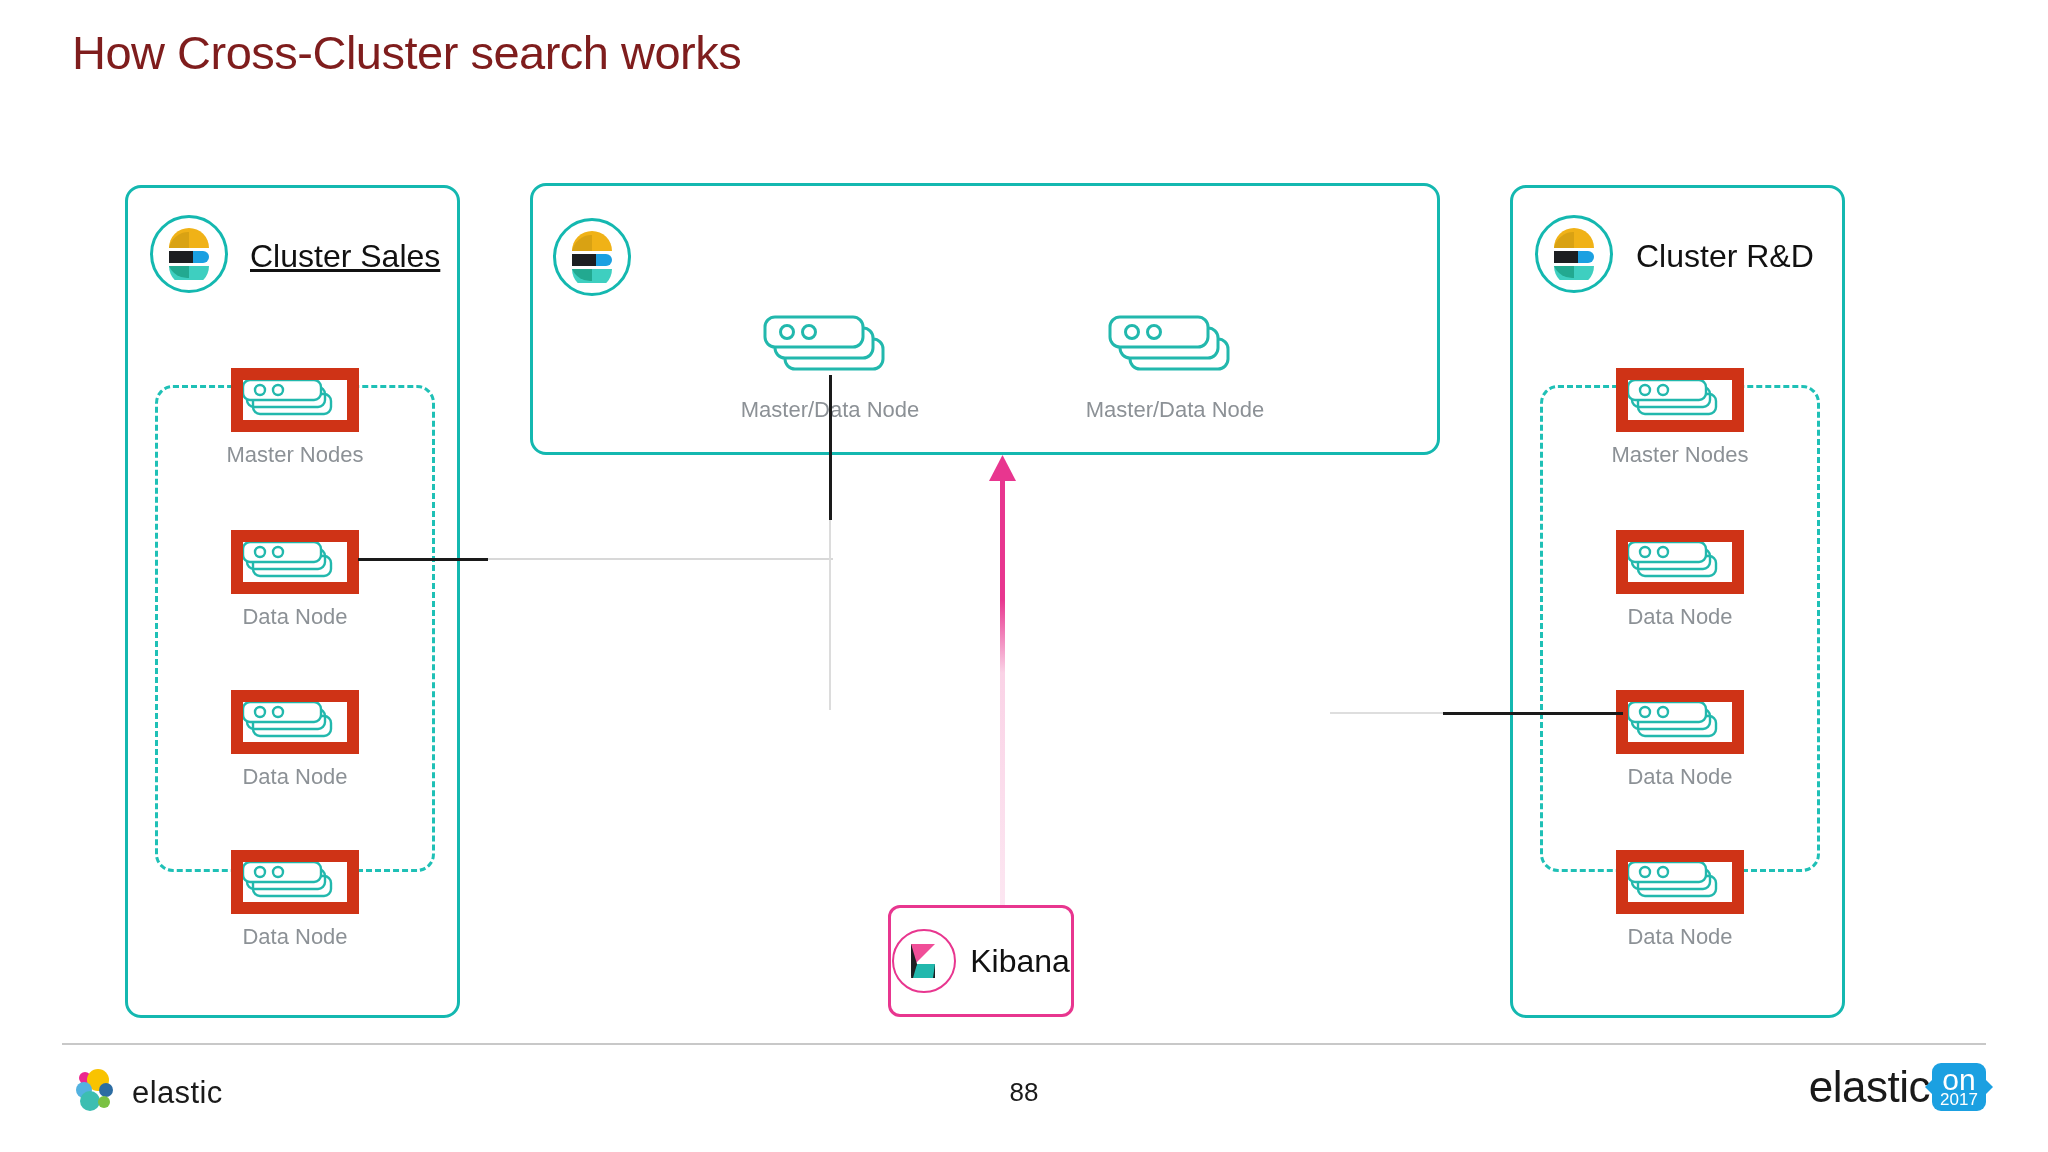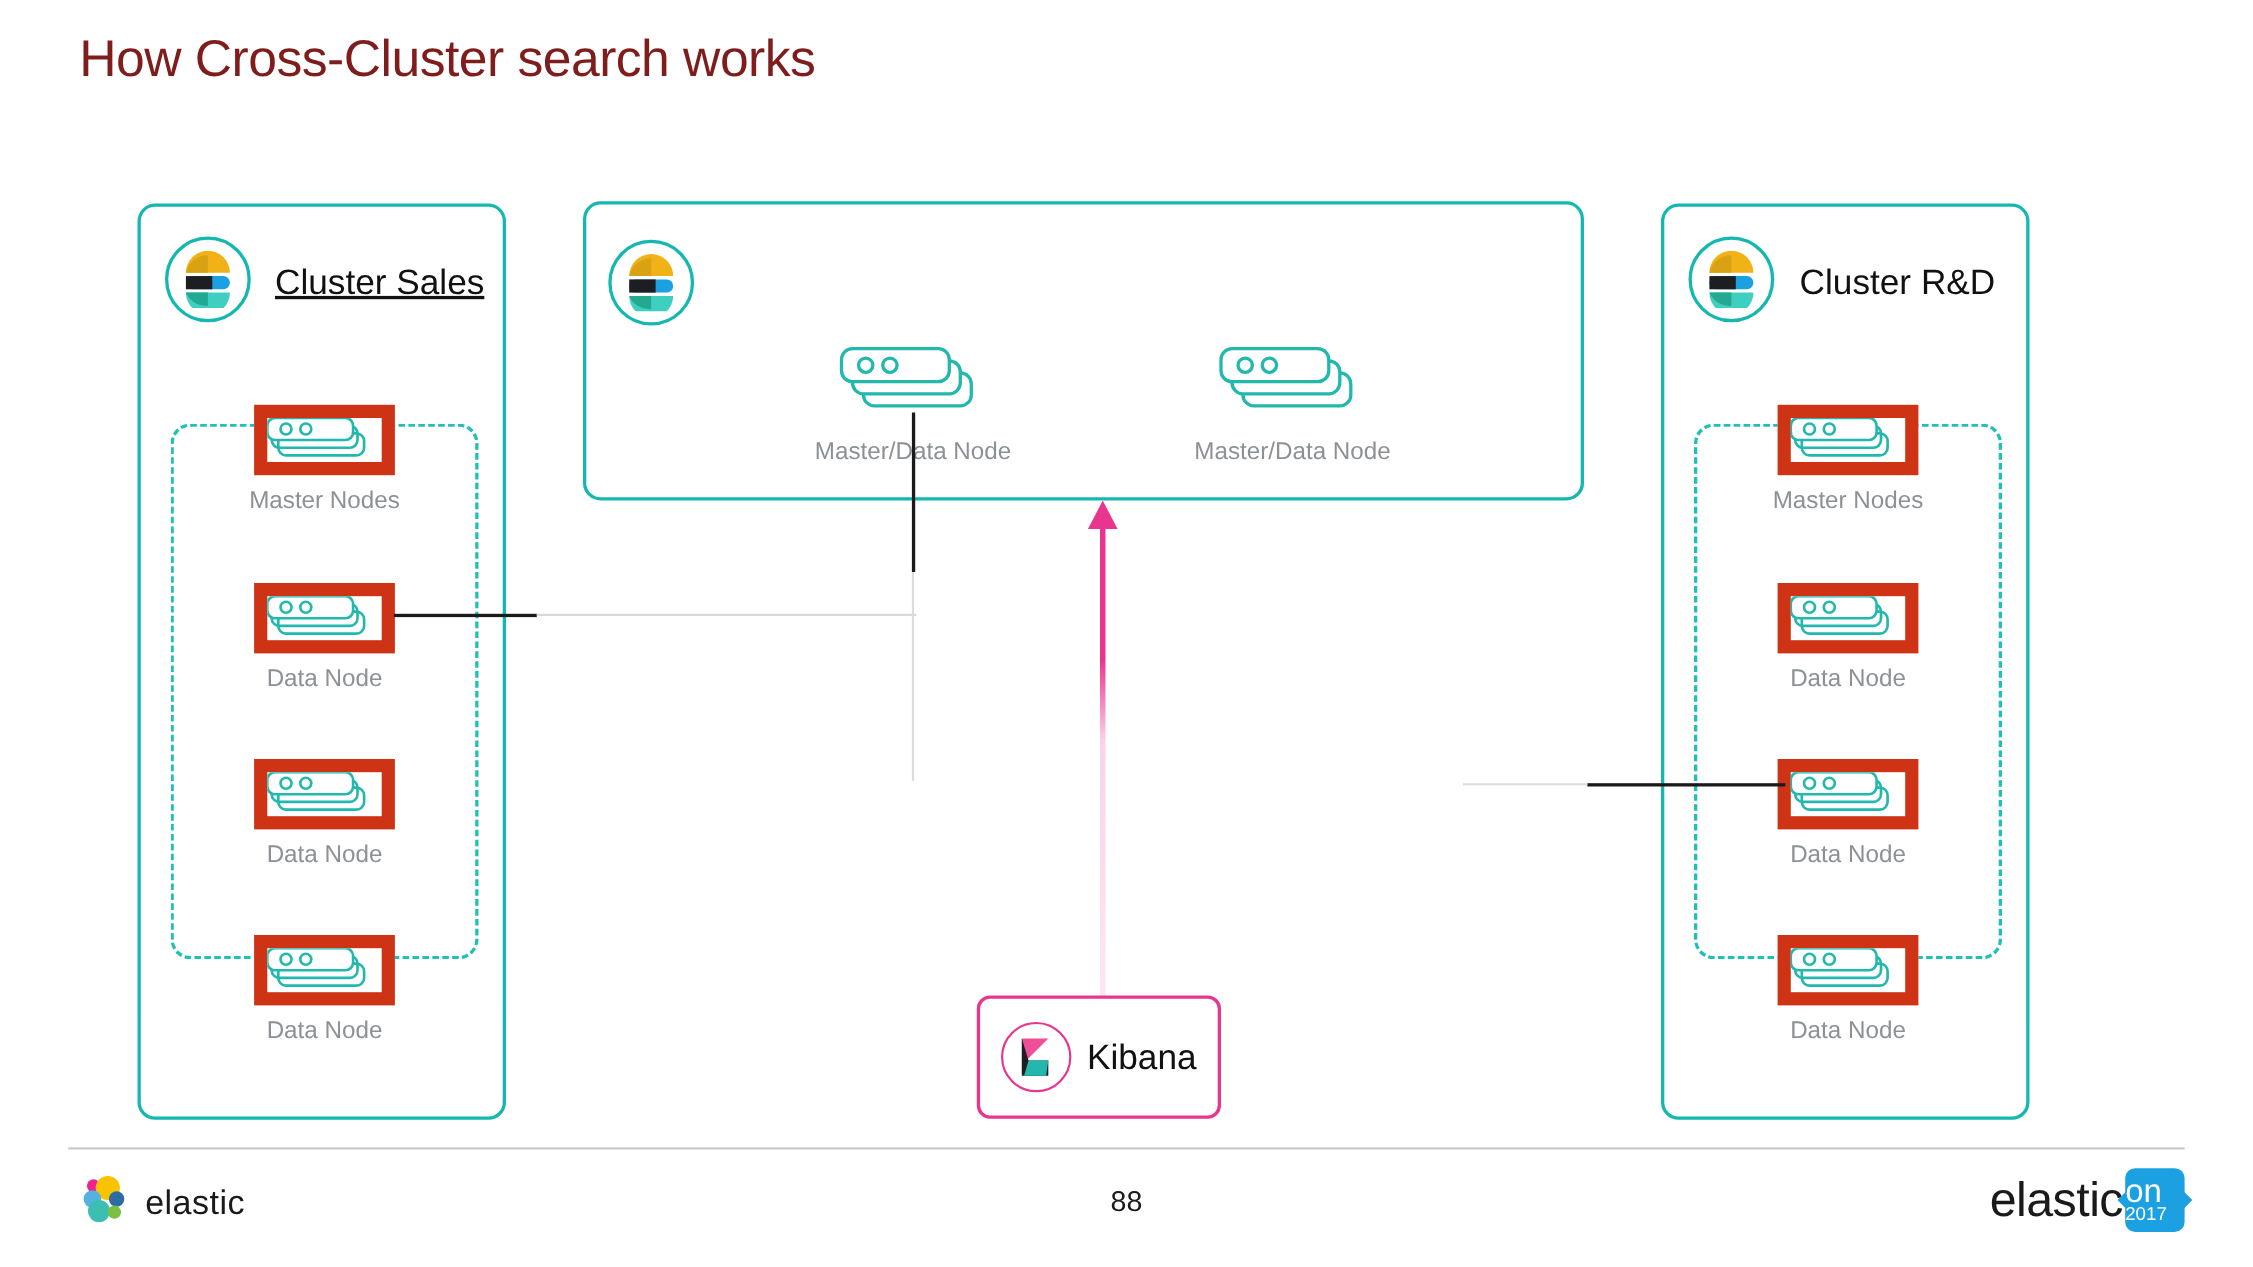--- a/index.html
+++ b/index.html
@@ -80,21 +80,21 @@
   .node-plain .stack{width:135px;height:60px;margin:0 auto;position:relative;}
   .node-plain .node-label{margin-top:22px;}
 
   
   .conn{position:absolute;background:#1a1a1a;}
   .conn-fade-h{position:absolute;}
   .conn-fade-v{position:absolute;}
 
   
   #kibana-box{
-    position:absolute;left:888px;top:905px;width:222px;height:112px;
+    position:absolute;left:888px;top:905px;width:186px;height:112px;
     border:3px solid #e8368f;border-radius:12px;background:#fff;
     box-sizing:border-box;
     display:flex;align-items:center;justify-content:center;gap:14px;
   }
   #kibana-badge{
     width:60px;height:60px;border-radius:50%;
     border:2.5px solid #e8368f;background:#fff;
     position:relative;overflow:hidden;flex:0 0 auto;
   }
   #kibana-badge svg{position:absolute;left:50%;top:50%;transform:translate(-50%,-50%);}
@@ -125,23 +125,23 @@
   #page-number{
     position:absolute;left:0;top:1077px;width:2048px;text-align:center;
     font-size:26px;color:#1a1a1a;
   }
   #footer-elasticon{
     position:absolute;right:62px;top:1062px;
     display:flex;align-items:center;
   }
   #footer-elasticon .eo-word{font-size:44px;color:#1a1a1a;letter-spacing:-0.5px;}
   #eo-badge{
-    position:relative;width:54px;height:58px;background:#1ba0e1;
+    position:relative;width:54px;height:48px;background:#1ba0e1;
     border-radius:9px;margin-left:2px;
-    display:flex;flex-direction:column;align-items:flex-start;justify-content:center;
+    display:flex;flex-direction:column;align-items:center;justify-content:center;
     color:#fff;
   }
   #eo-badge .on{font-size:30px;line-height:26px;margin-top:-2px;}
   #eo-badge .yr{font-size:17px;line-height:13px;}
   #eo-badge:before,#eo-badge:after{
     content:"";position:absolute;width:0;height:0;
     border-top:8px solid transparent;border-bottom:8px solid transparent;
   }
   #eo-badge:before{left:-7px;top:50%;margin-top:-8px;border-right:8px solid #1ba0e1;}
   #eo-badge:after{right:-7px;top:50%;margin-top:-8px;border-left:8px solid #1ba0e1;}

